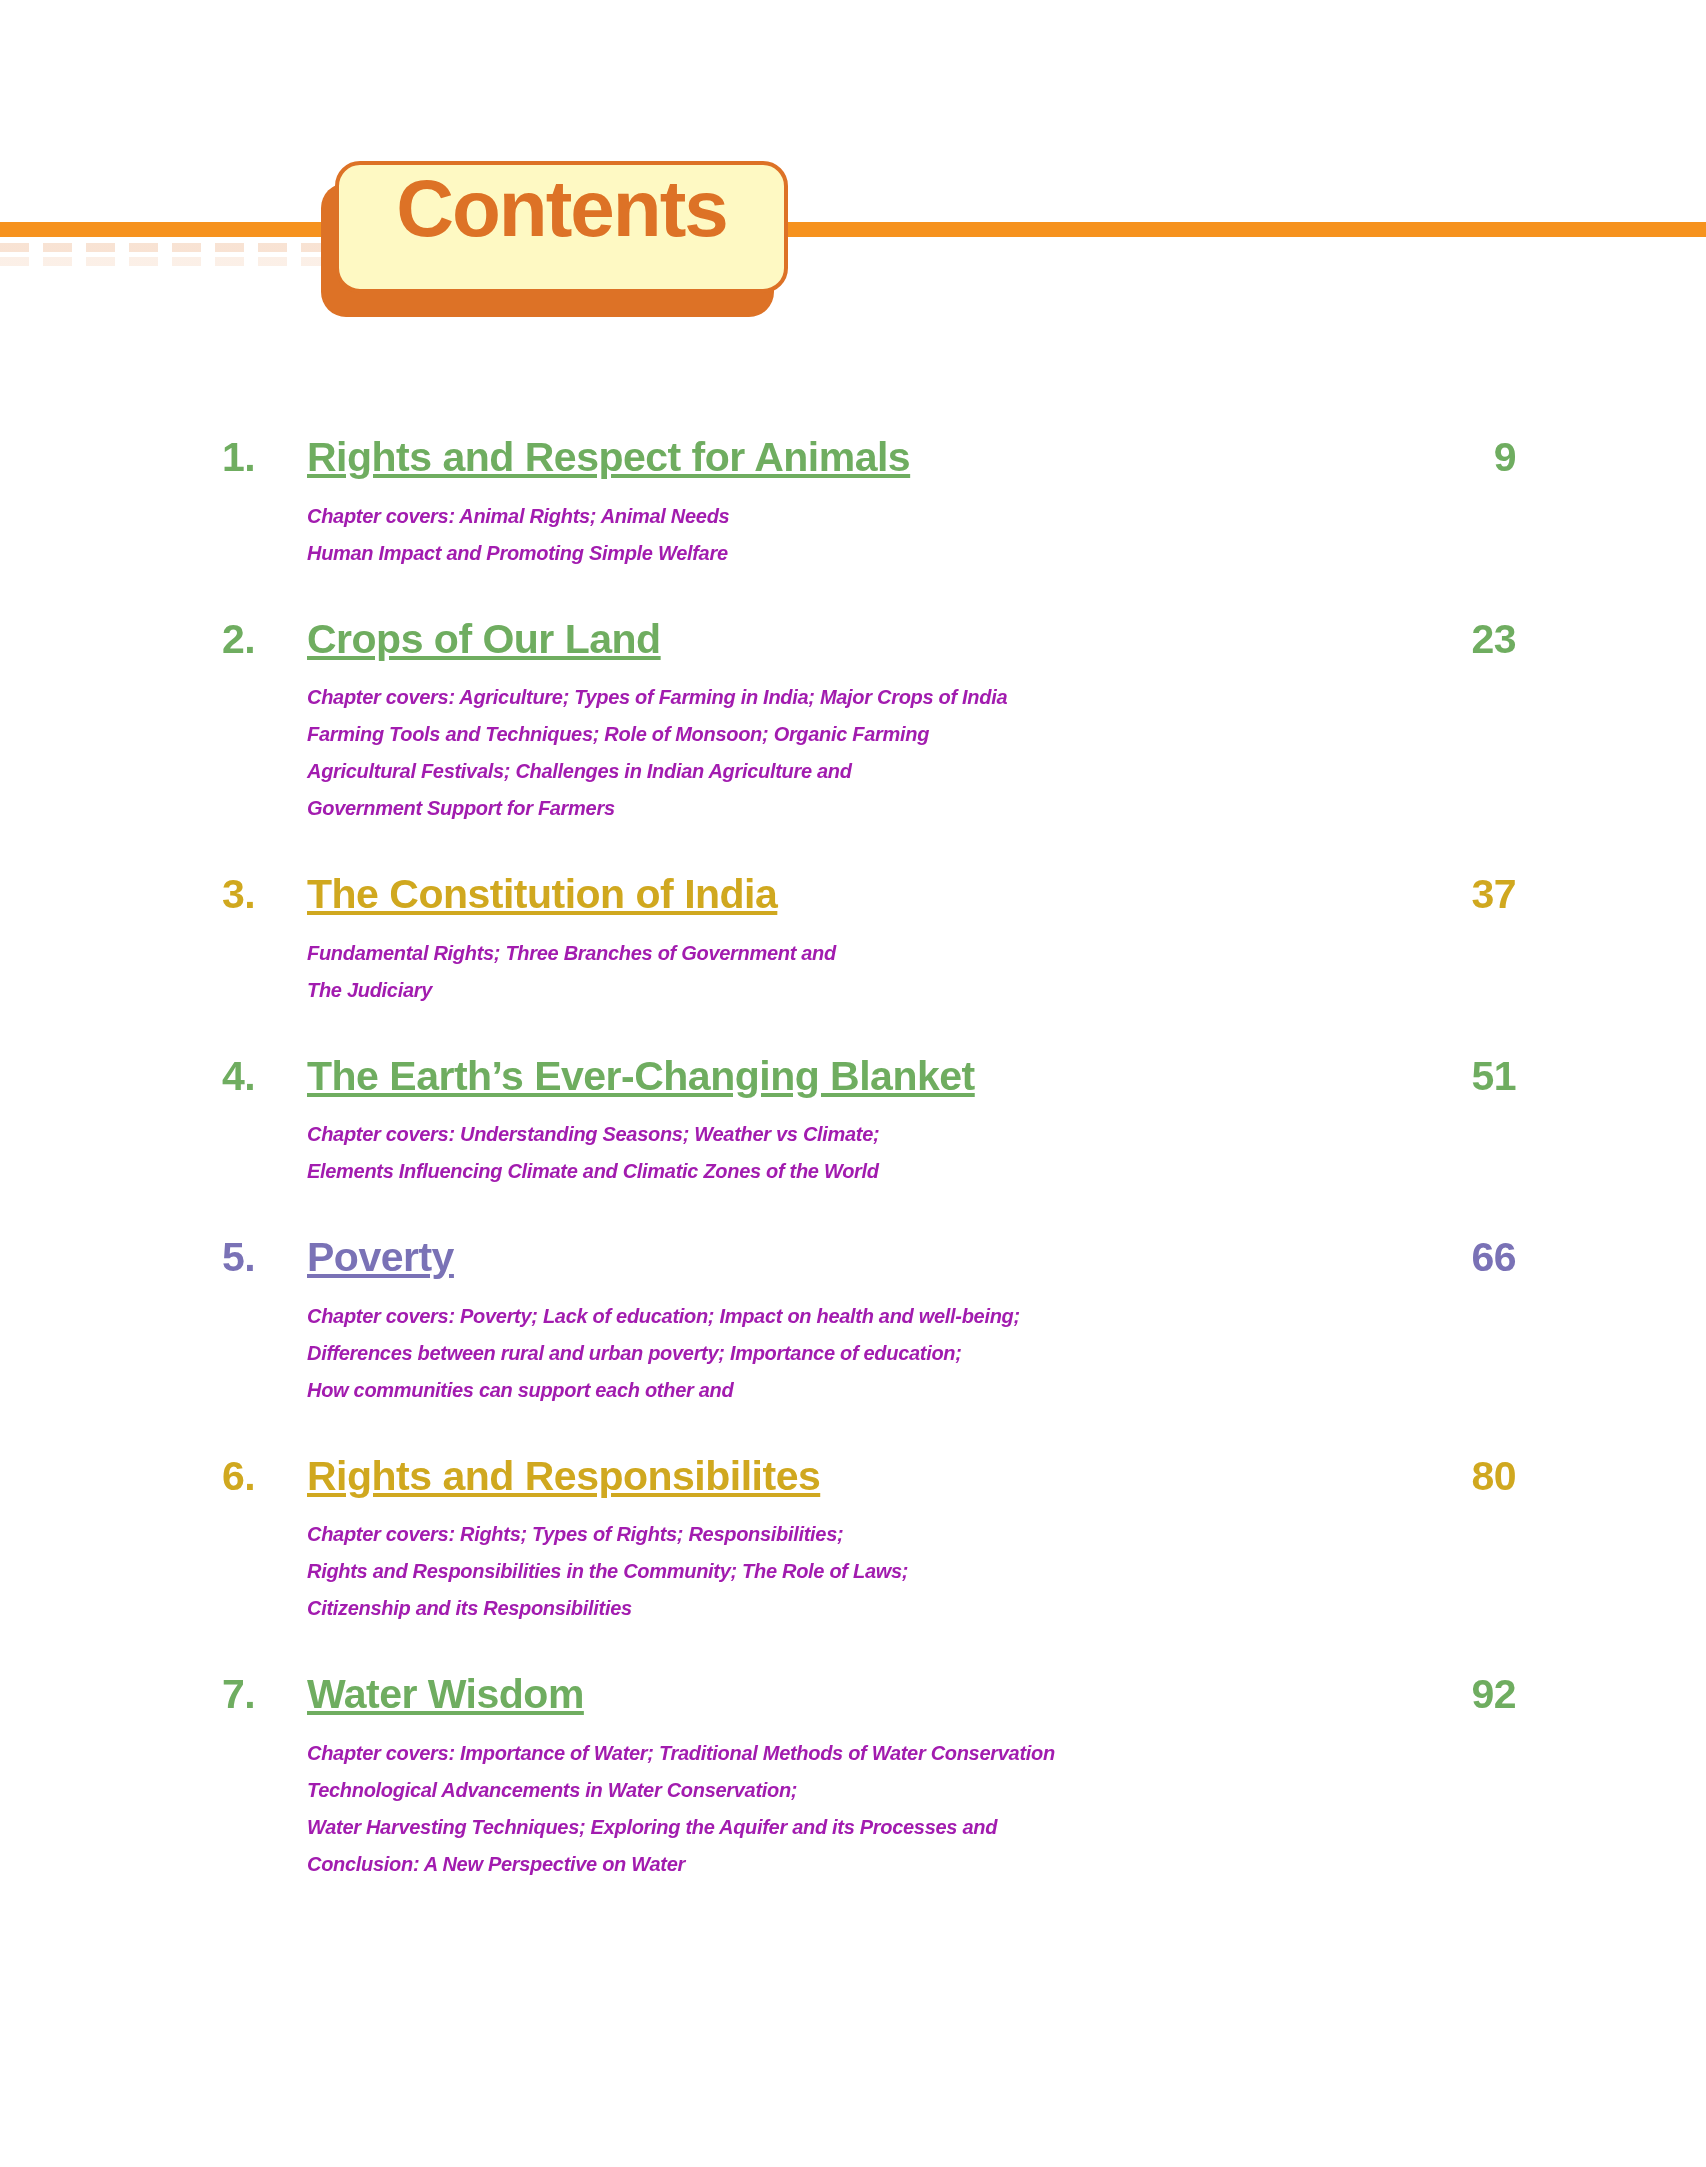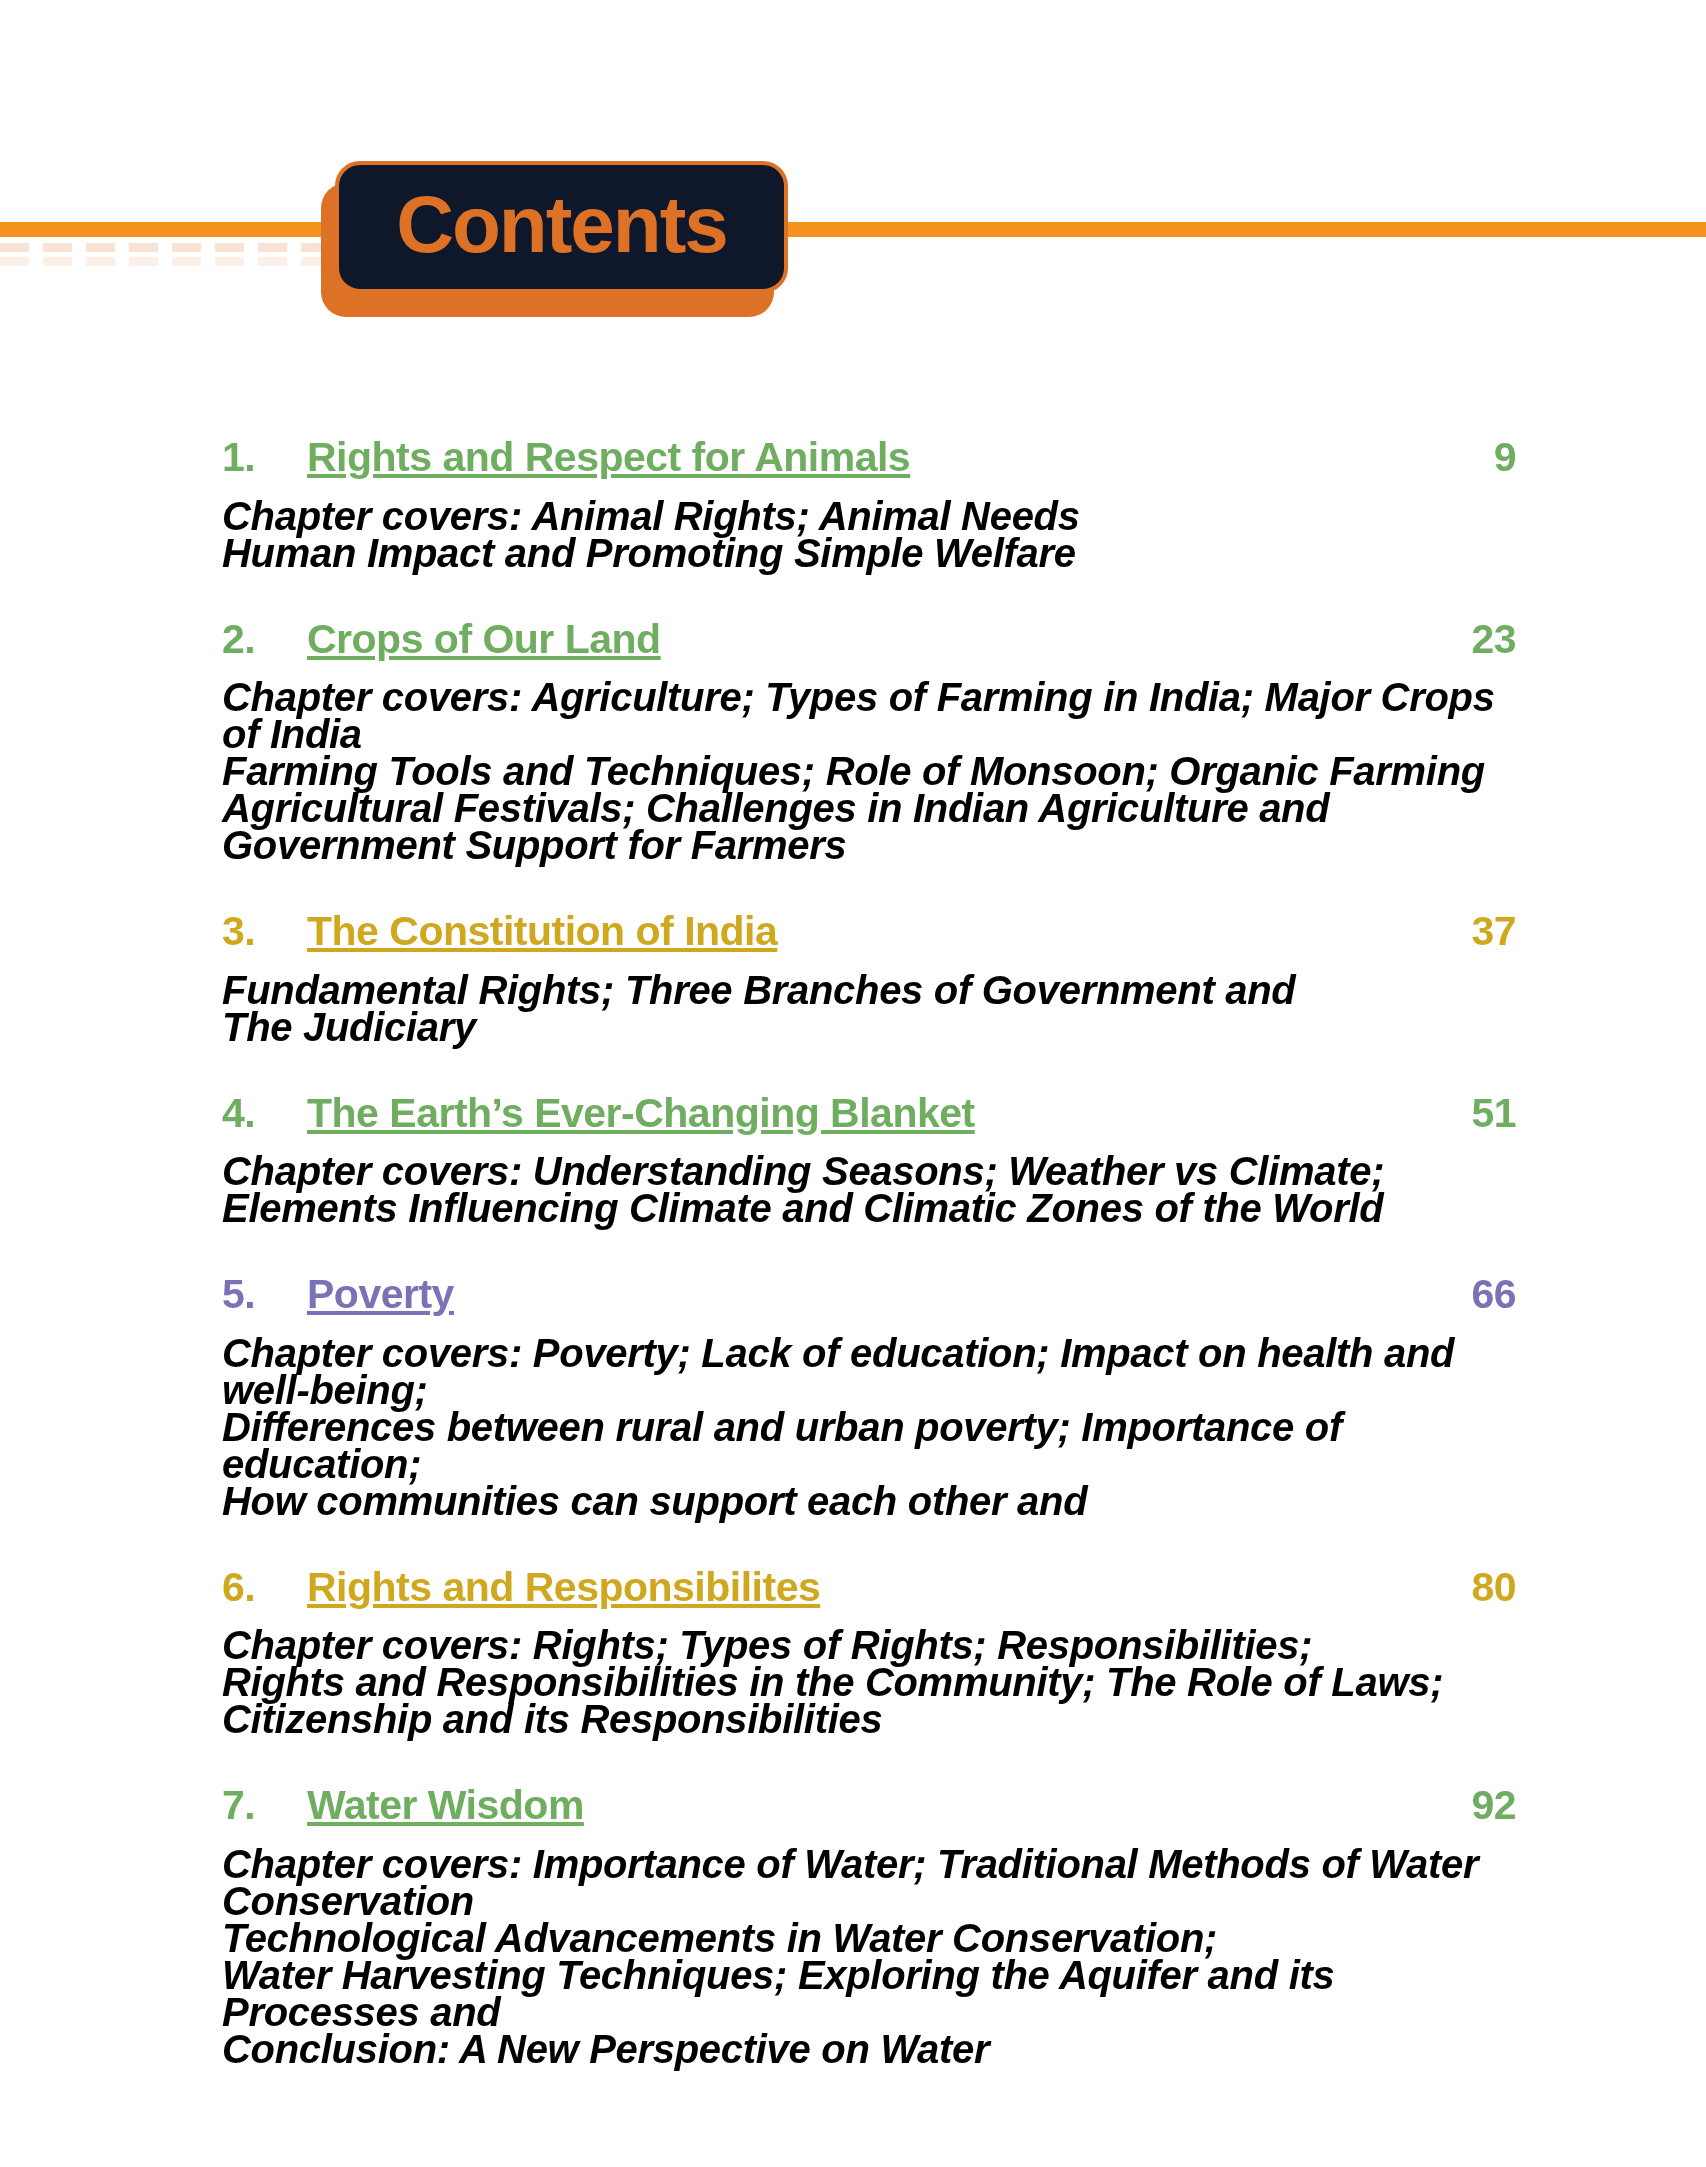--- a/index.html
+++ b/index.html
@@ -46,25 +46,25 @@
     background: #dd7226;
     border-radius: 25px;
   }
   .title-box {
     position: absolute;
     left: 335px;
     top: 161px;
     width: 453px;
     height: 132px;
     box-sizing: border-box;
-    background: #0f172a;
+    background: #fef9c3;
     border: 4.9px solid #dd7226;
     border-radius: 25px;
     display: flex;
-    align-items: center;
+    align-items: flex-start;
     justify-content: center;
   }
   .title-text {
     font-size: 80px;
     font-weight: 700;
     letter-spacing: -2px;
     color: #dd7226;
     transform: translateY(-2px);
   }
 
@@ -90,26 +90,27 @@
   }
   .ttl {
     flex: 1 1 auto;
     text-decoration: underline;
   }
   .pg {
     flex: 0 0 auto;
     text-align: right;
   }
   .desc {
+    margin-left: 85px;
     font-style: italic;
     font-weight: 600;
-    font-size: 40px;
+    font-size: 20px;
     line-height: 37px;
     letter-spacing: -0.3px;
-    color: #000000;
+    color: #a21caf;
   }
 </style>
 </head>
 <body>
 
 <div class="page">
   <div class="rule"></div>
   <div class="rule-dashes r1"></div>
   <div class="rule-dashes r2"></div>
   <div class="title-shadow"></div>

